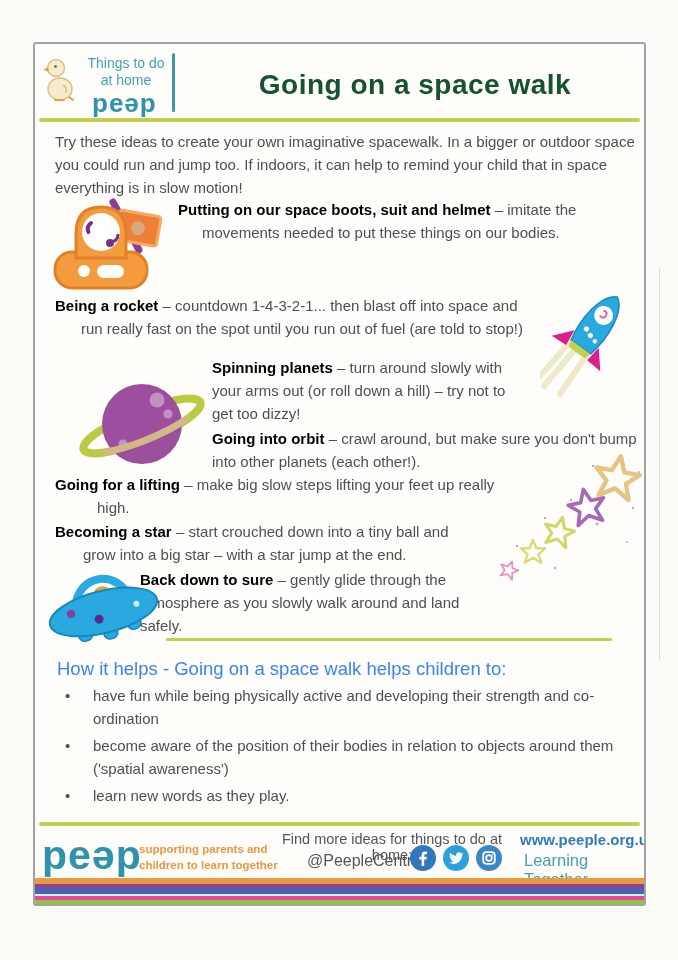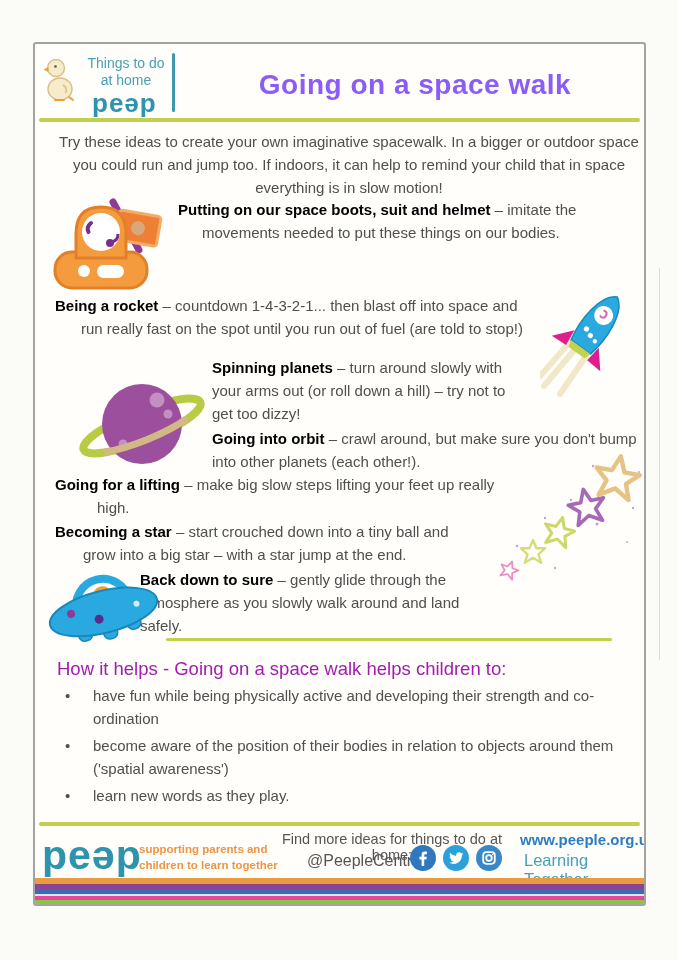--- a/index.html
+++ b/index.html
@@ -15,31 +15,31 @@
     border:2px solid #a3a3a3; border-radius:3px;
     background:#fffefb; overflow:hidden;
   }
   .abs { position:absolute; }
   
   .hdr-tagline { left:44px; top:11px; width:94px; text-align:center;
     color:#45a0b5; font-size:14px; line-height:17px; }
   .hdr-logo { left:57px; top:44px; color:#2e93ac; font-size:26px; font-weight:bold; letter-spacing:1px; }
   .hdr-vline { left:137px; top:9px; width:3px; height:59px; background:#3e97ad; border-radius:2px; }
   .hdr-title { left:158px; top:25px; width:444px; text-align:center;
-    color:#8b5cf6; font-size:28px; font-weight:600; letter-spacing:.5px; }
+    color:#14532d; font-size:28px; font-weight:600; letter-spacing:.5px; }
   .lime-rule { background:#c3cf4d; border-radius:3px; height:4px; }
   .rule1 { left:4px; top:74px; width:601px; }
   .rule2 { left:131px; top:594px; width:446px; height:3px; }
   .rule3 { left:4px; top:778px; width:601px; }
   
   .txt { color:#4f4f4f; font-size:15px; line-height:23px; }
-  .intro { left:20px; top:86px; width:588px;text-align:center; }
+  .intro { left:20px; top:86px; width:588px; }
   .act span.h { color:#000000; font-weight:bold; }
   
-  .how-h { left:22px; top:614px; color:#a21caf; font-size:18.5px; font-weight:500; }
+  .how-h { left:22px; top:614px; color:#3b82f6; font-size:18.5px; font-weight:500; }
   .bullet { left:30px; width:556px; padding-left:28px; position:absolute; }
   .bullet::before { content:"•"; position:absolute; left:0; top:0; color:#4f4f4f; }
   
   .ft-logo { left:7px; top:788px; color:#2e93ac; font-size:41px; font-weight:bold; letter-spacing:1px; }
   .ft-tag { left:104px; top:797px; color:#ef9440; font-size:11.5px; font-weight:bold; line-height:16px; }
   .ft-find { left:237px; top:787px; width:240px; color:#555; font-size:14.5px; text-align:center; }
   .ft-handle { left:272px; top:808px; color:#555; font-size:16px; }
   .ft-social { left:375px; top:801px; display:flex; gap:7px; }
   .soc { width:26px; height:26px; border-radius:50%; display:flex; align-items:center; justify-content:center; cursor:pointer; }
   .ft-web { left:485px; top:787px; color:#2e7cc0; font-size:15px; font-weight:600; cursor:pointer; }

